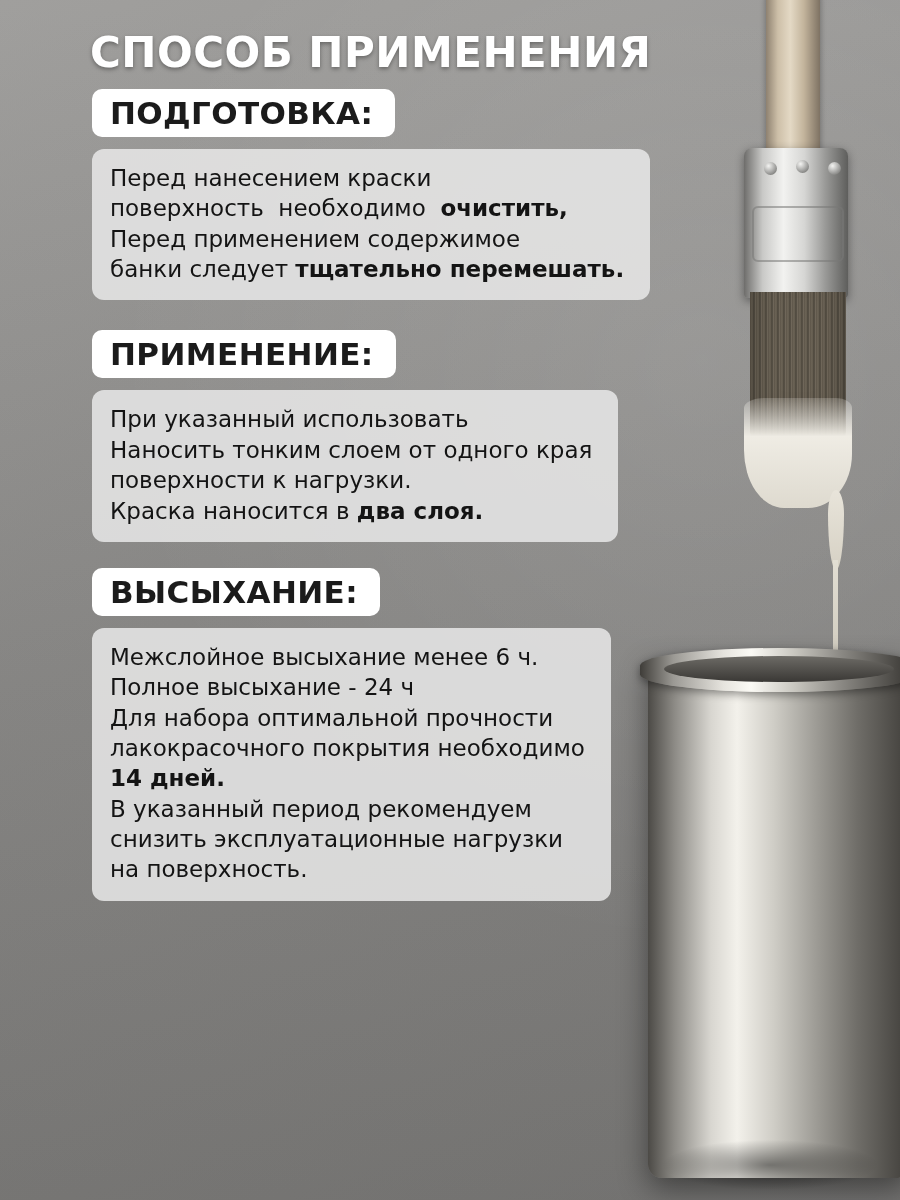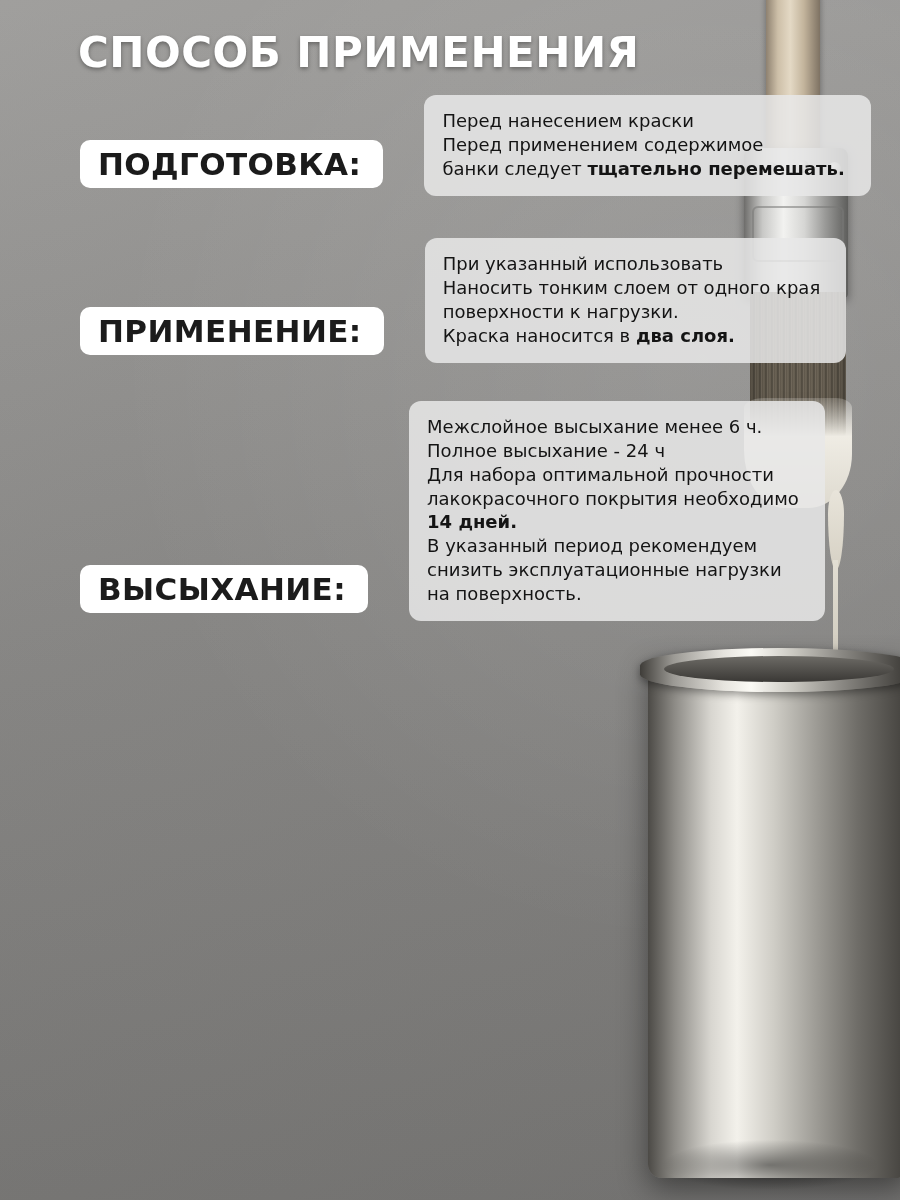--- a/index.html
+++ b/index.html
@@ -129,21 +129,21 @@
     position: absolute;
     left: 620px; top: 1130px;
     width: 300px; height: 70px;
     background: radial-gradient(50% 50% at 50% 50%, rgba(0,0,0,0.45), rgba(0,0,0,0) 72%);
   }
 
   
   .content {
     position: relative;
     z-index: 5;
-    padding: 18px 0 0 0;
+    padding: 18px 0 0 12px;
   }
   .main-title {
     margin: 0;
     padding: 10px 0 2px 78px;
     font-size: 42px;
     font-weight: 800;
     color: #ffffff;
     letter-spacing: 0.5px;
     text-shadow: 0 2px 4px rgba(0,0,0,0.35);
     white-space: nowrap;
@@ -162,21 +162,21 @@
   }
   .section-body {
     margin: 12px 0 0 36px;
     padding: 14px 26px 16px 18px;
     background: rgba(232,232,232,0.86);
     border-radius: 12px;
     display: inline-block;
     max-width: 610px;
   }
   .line {
-    font-size: 18px;
+    font-size: 23px;
     line-height: 1.32;
     color: #141414;
     white-space: pre-wrap;
   }
   .line b { font-weight: 800; }
   .sec-prep .section-heading { margin-top: 6px; }
   .sec-apply { margin-top: 30px; }
   .sec-dry { margin-top: 26px; }
   .sec-dry .section-body { max-width: 600px; }
 </style>
@@ -201,21 +201,21 @@
     <div class="can-inner"></div>
     <div class="can-shadow-floor"></div>
   </div>
 
   <div class="content">
 
     <h1 class="main-title">СПОСОБ ПРИМЕНЕНИЯ</h1>
 
     <div class="section sec-prep">
       <div class="section-heading">ПОДГОТОВКА:</div>
-      <div class="section-body"><div class="line"><span>Перед нанесением краски</span></div><div class="line"><span>Перед применением содержимое</span></div><div class="line"><span>банки следует </span><b>тщательно перемешать.</b></div></div>
+      <div class="section-body"><div class="line"><span>Перед нанесением краски</span></div><div class="line"><span>поверхность  необходимо  </span><b>очистить,</b></div><div class="line"><span>Перед применением содержимое</span></div><div class="line"><span>банки следует </span><b>тщательно перемешать.</b></div></div>
     </div>
 
     <div class="section sec-apply">
       <div class="section-heading">ПРИМЕНЕНИЕ:</div>
       <div class="section-body"><div class="line"><span>При указанный использовать</span></div><div class="line"><span>Наносить тонким слоем от одного края</span></div><div class="line"><span>поверхности к нагрузки.</span></div><div class="line"><span>Краска наносится в </span><b>два слоя.</b></div></div>
     </div>
 
     <div class="section sec-dry">
       <div class="section-heading">ВЫСЫХАНИЕ:</div>
       <div class="section-body"><div class="line"><span>Межслойное высыхание менее 6 ч.</span></div><div class="line"><span>Полное высыхание - 24 ч</span></div><div class="line"><span>Для набора оптимальной прочности</span></div><div class="line"><span>лакокрасочного покрытия необходимо</span></div><div class="line"><b>14 дней.</b></div><div class="line"><span>В указанный период рекомендуем</span></div><div class="line"><span>снизить эксплуатационные нагрузки</span></div><div class="line"><span>на поверхность.</span></div></div>

